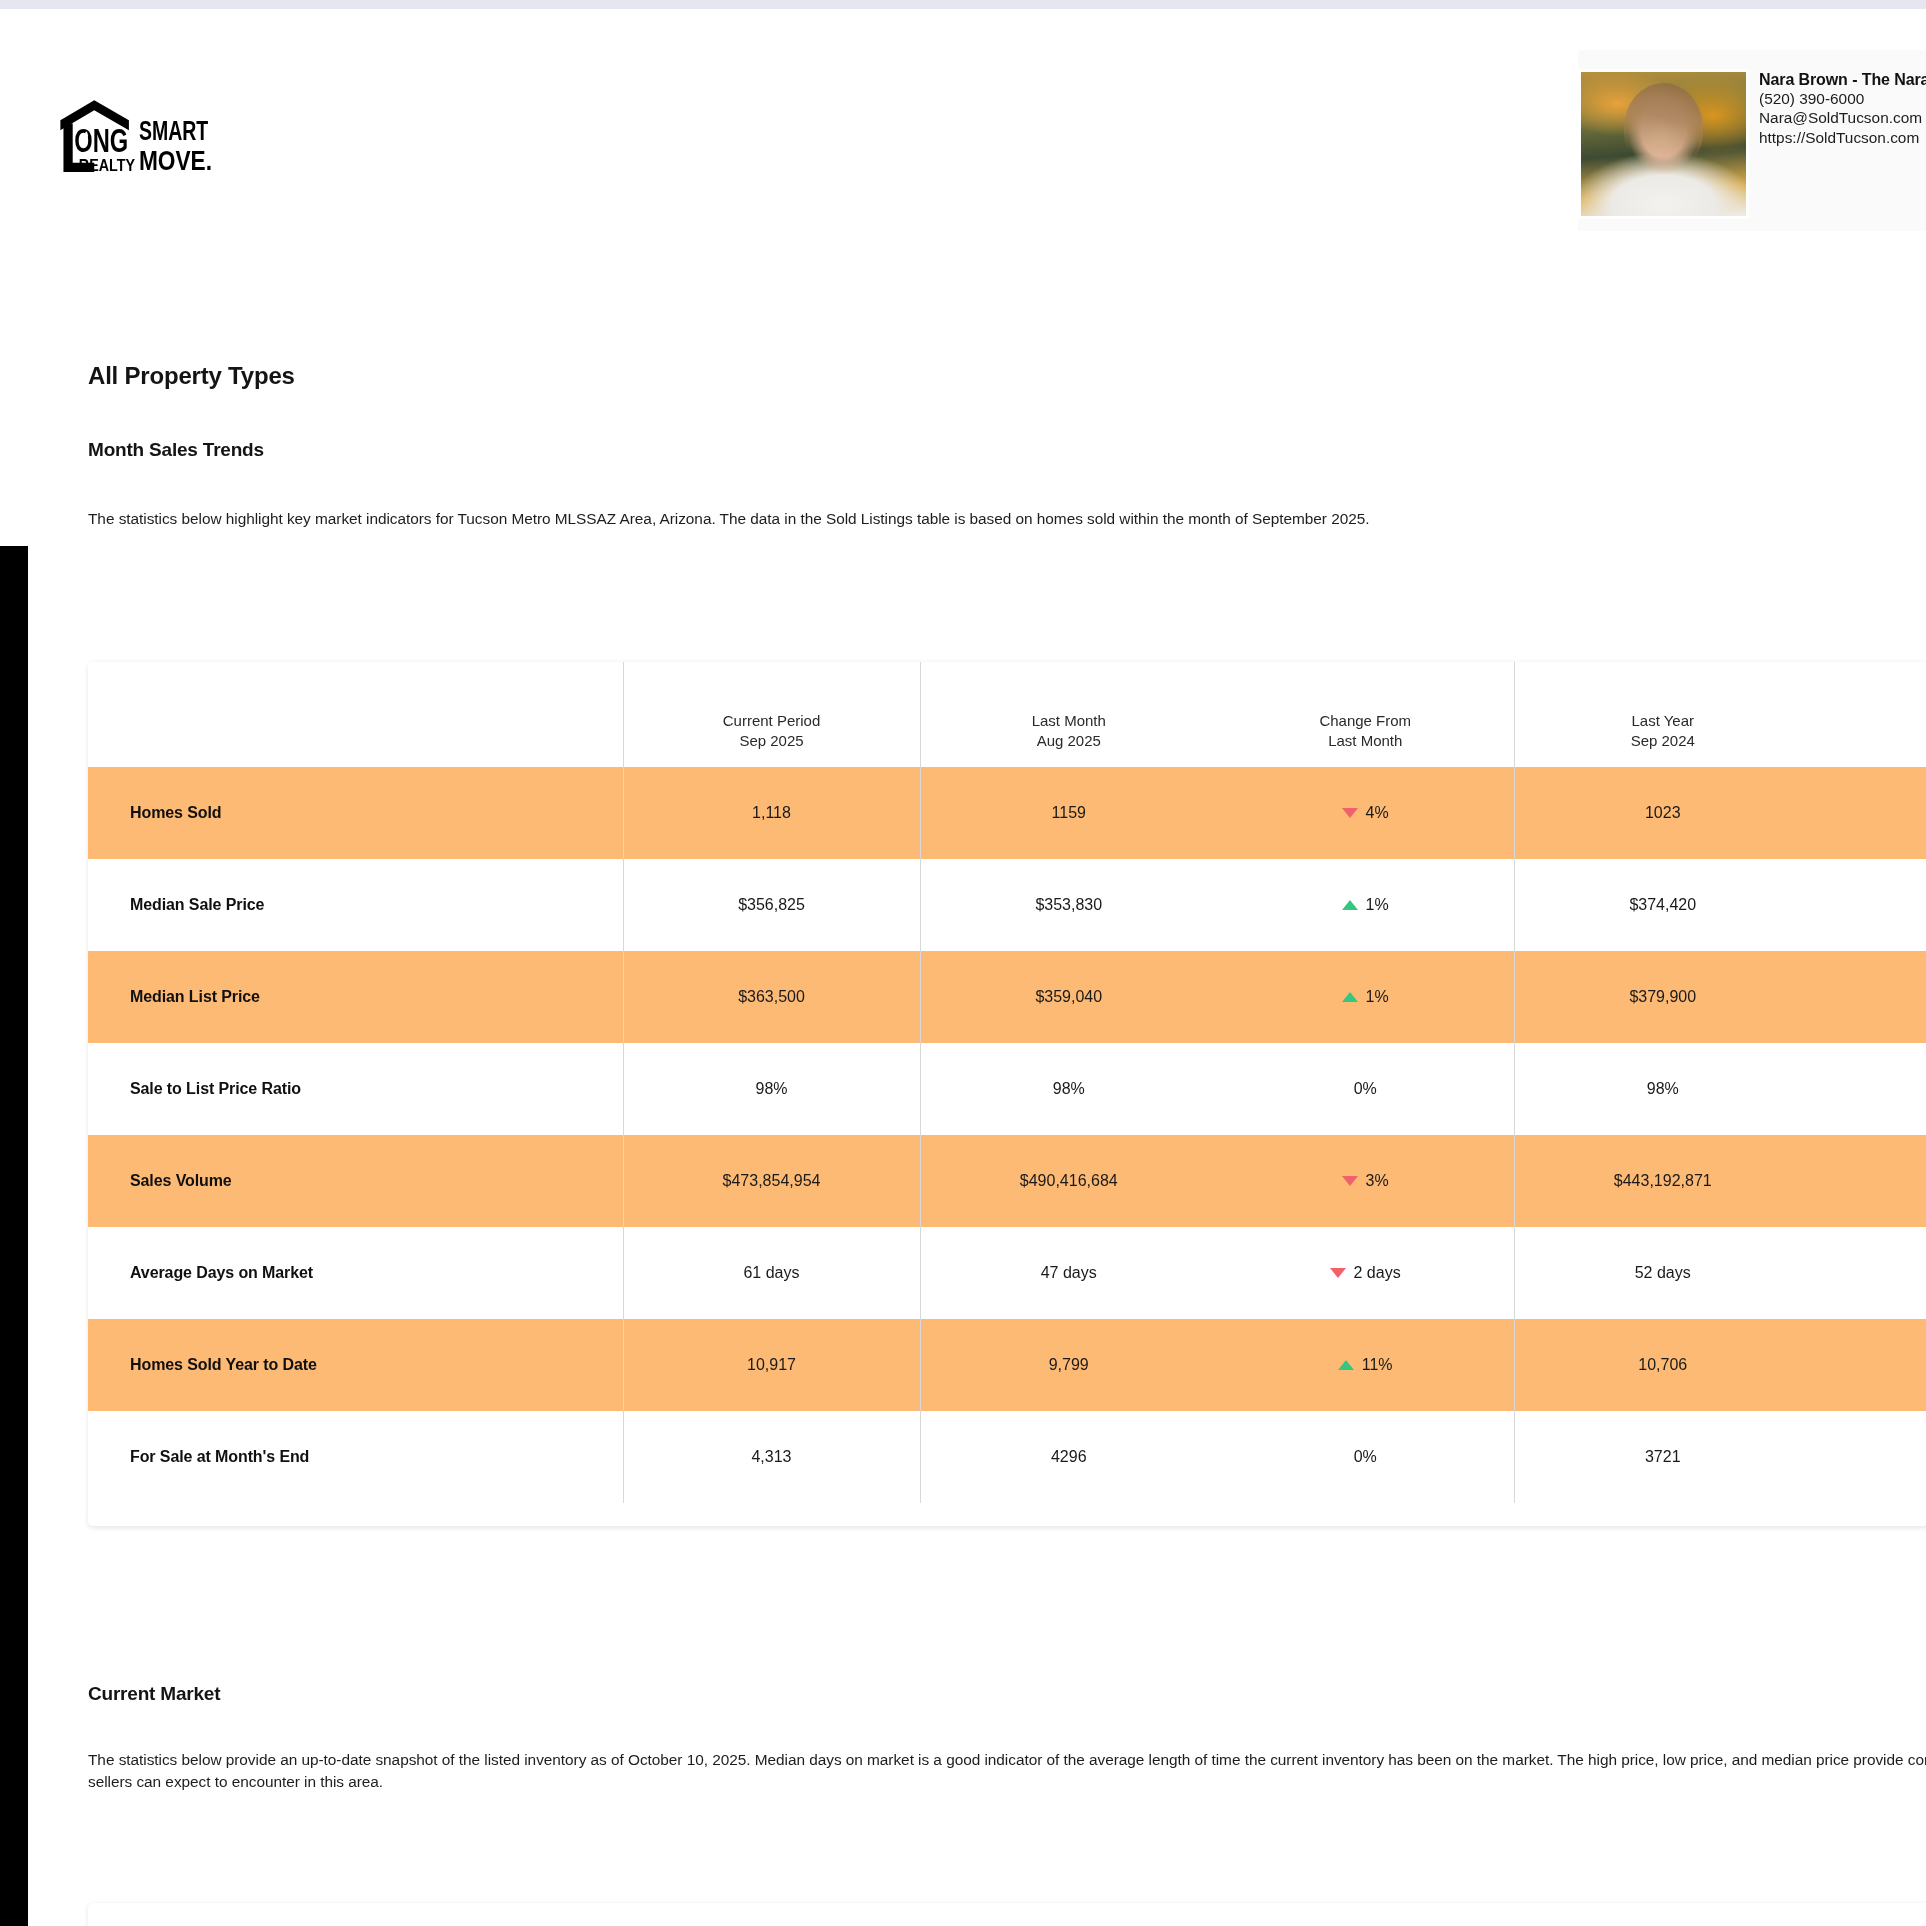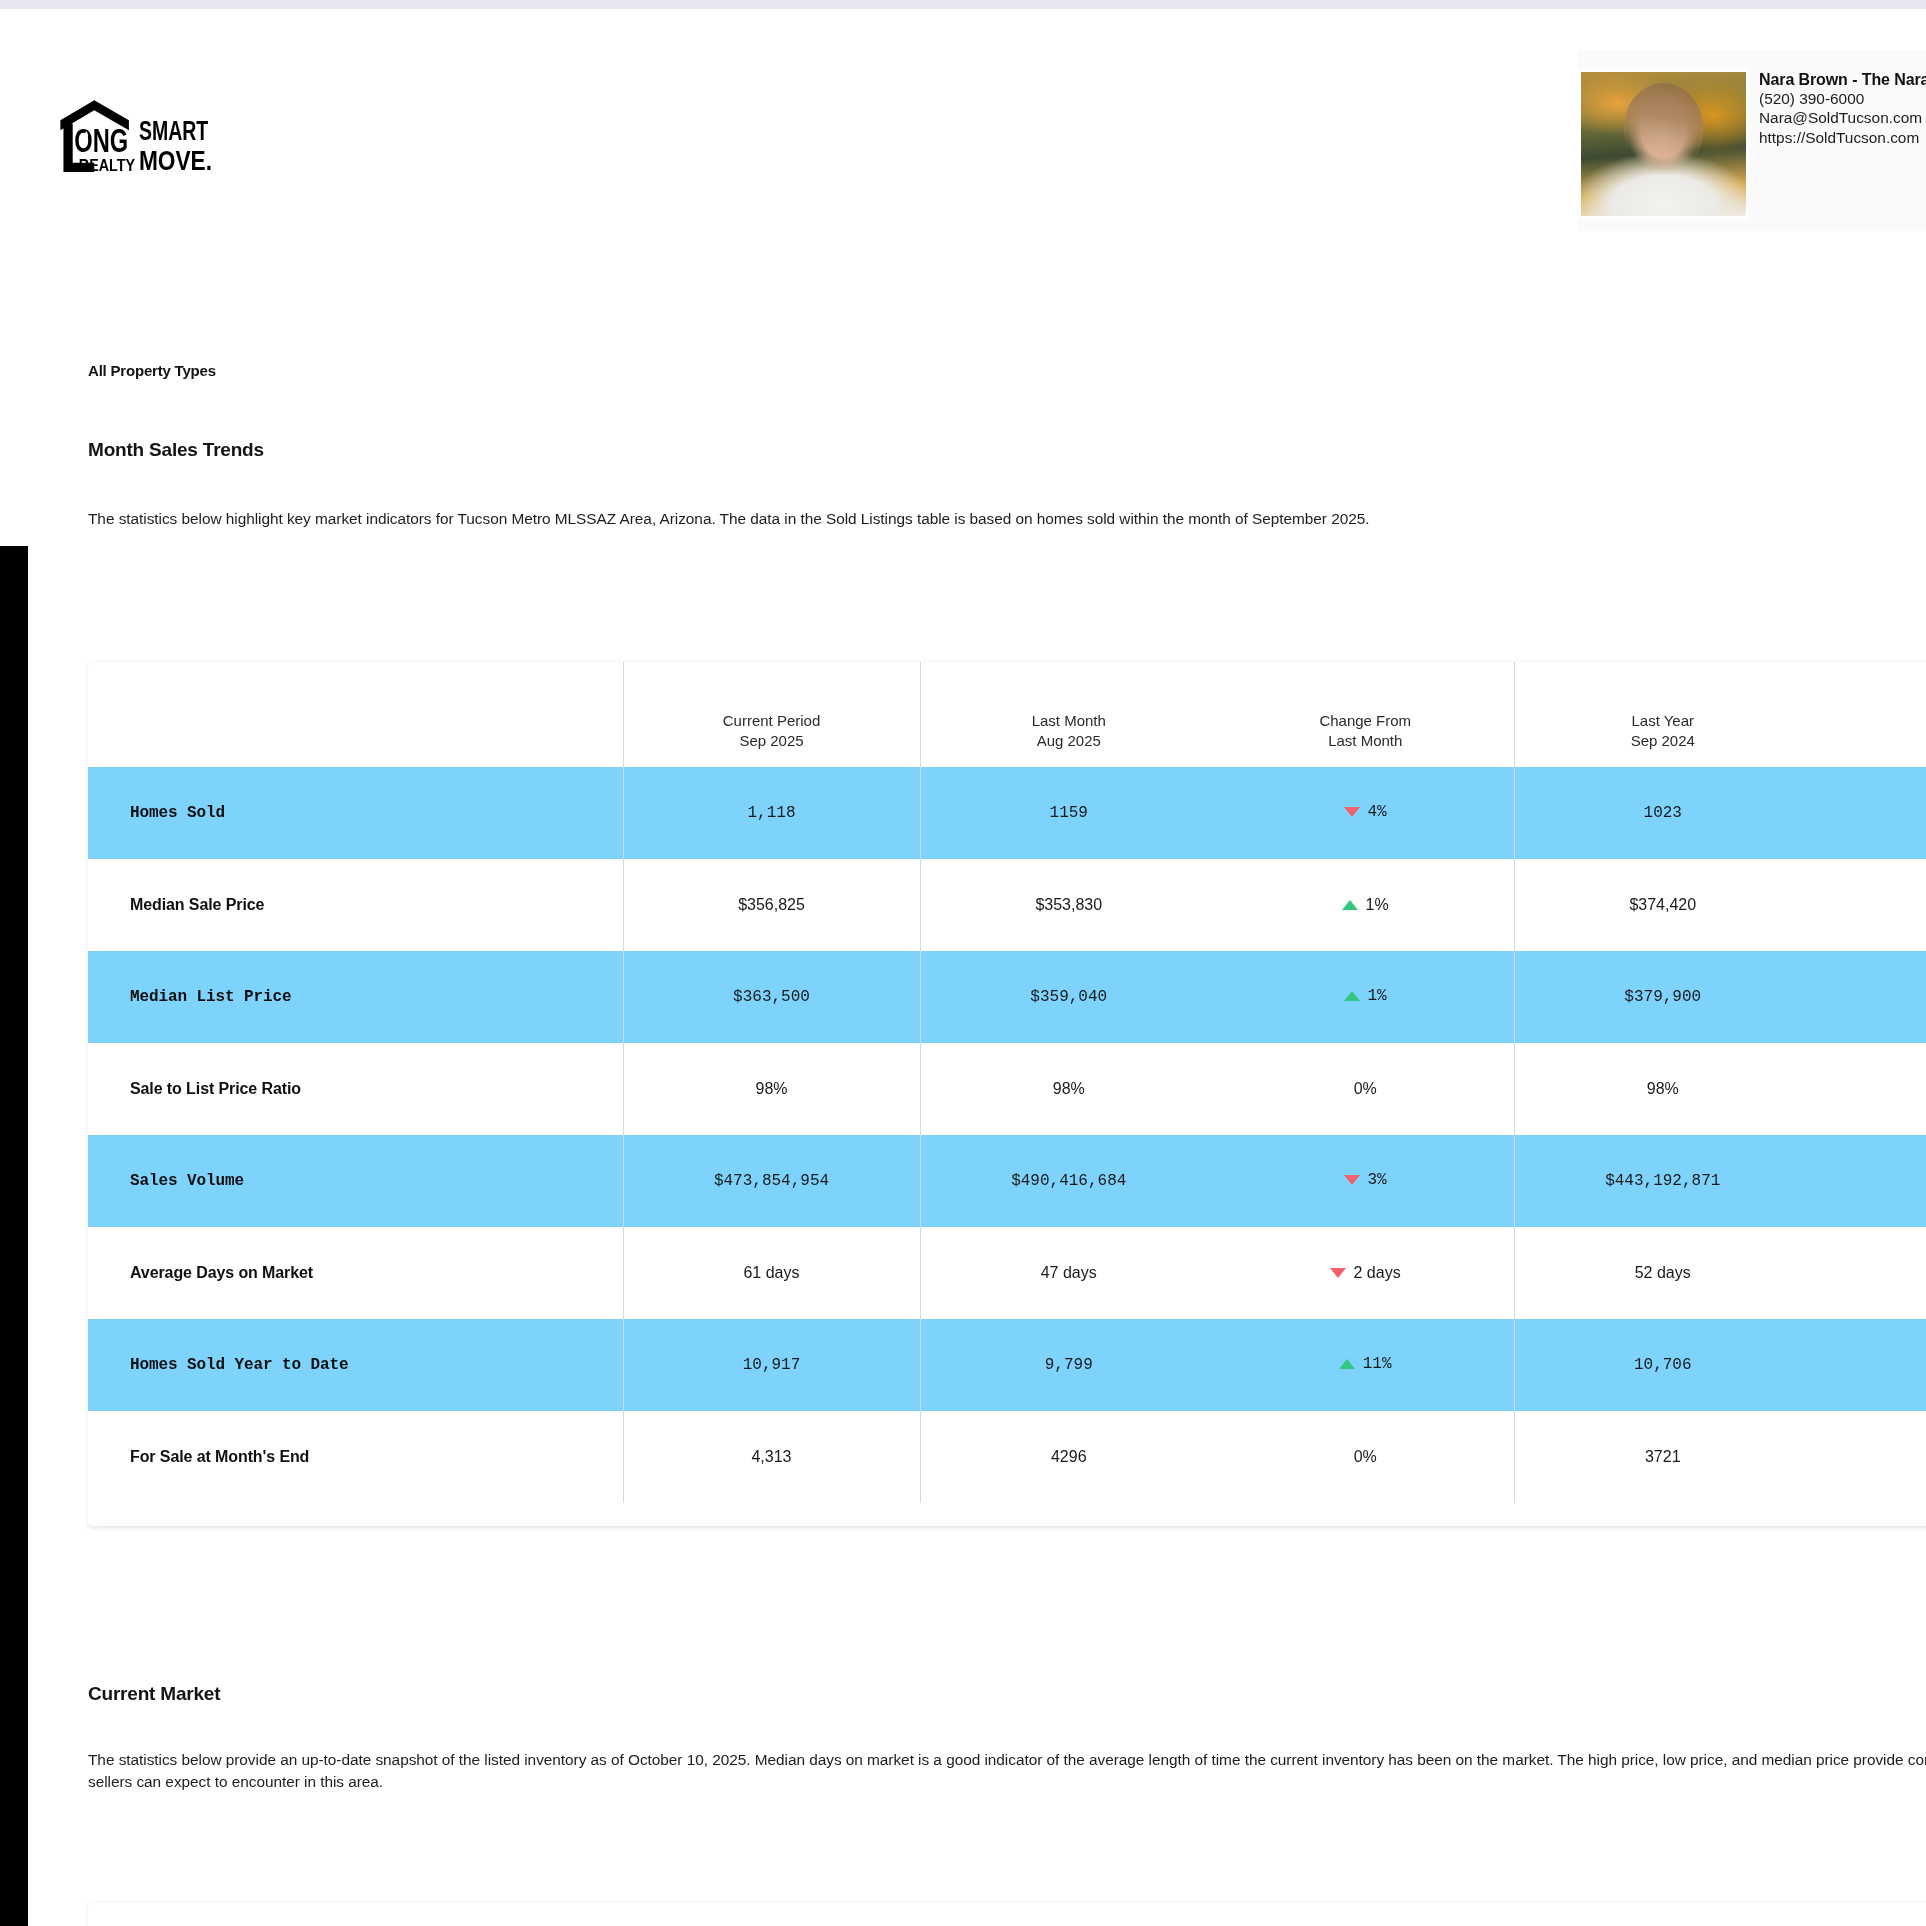--- a/index.html
+++ b/index.html
@@ -107,21 +107,21 @@
     left: 88px; top: 247px;
     font-size: 48px;
     font-weight: 700;
     letter-spacing: -1px;
     color: #111111;
   }
 
   .subtitle {
     position: absolute;
     left: 88px; top: 362px;
-    font-size: 15px;
+    font-size: 24px;
     font-weight: 700;
     letter-spacing: -0.2px;
     color: #141414;
   }
 
   .section-heading {
     position: absolute;
     font-size: 19px;
     font-weight: 700;
     letter-spacing: -0.2px;
@@ -190,21 +190,21 @@
   }
   table.market tbody td.label {
     text-align: left;
     padding-left: 42px;
     font-weight: 700;
     font-size: 16px;
     color: #101010;
     letter-spacing: -0.1px;
   }
 
-  tbody tr.stripe td { background: #7dd3fc; font-family: Liberation Mono, monospace; }
+  tbody tr.stripe td { background: #fdba74; }
 
   .chg {
     display: inline-flex;
     align-items: center;
     justify-content: center;
     gap: 7.7px;
     white-space: nowrap;
   }
   .tri {
     width: 0; height: 0;

